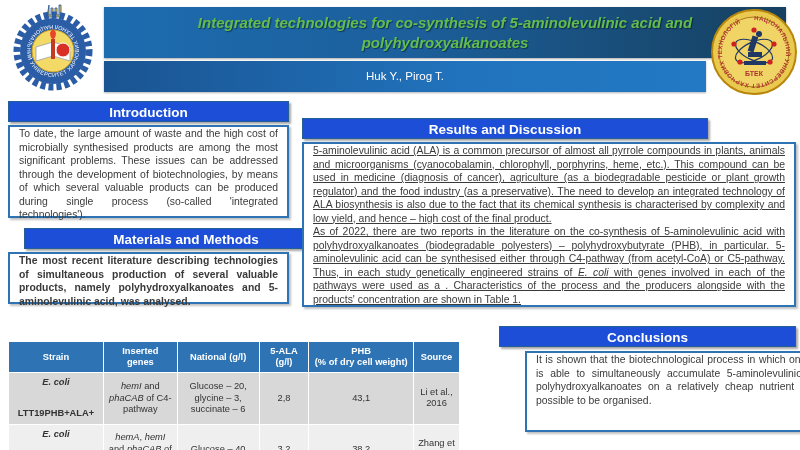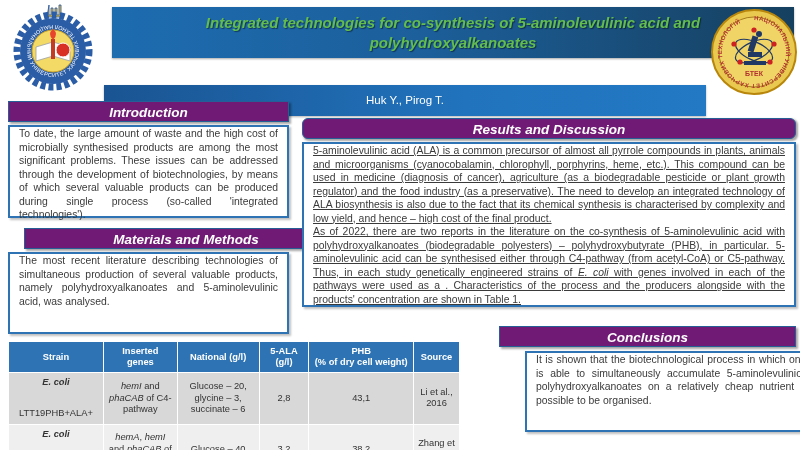--- a/index.html
+++ b/index.html
@@ -6,64 +6,64 @@
   body{
     width:800px;height:450px;position:relative;overflow:hidden;
     background:#ffffff;
     font-family:"Liberation Sans", sans-serif;
     -webkit-font-smoothing:antialiased;
   }
   .abs{position:absolute;box-sizing:border-box;}
 
   
   .title-band{
-    left:112px;top:7px;width:682px;height:51px;
+    left:104px;top:7px;width:682px;height:51px;
     background:linear-gradient(90deg,#1d6cb0 0%,#1c5f9b 45%,#16405f 100%);
     display:flex;align-items:center;justify-content:center;
     box-shadow:0 1px 2px rgba(0,0,0,.35);
   }
   .title-band .title{
     color:#63bd4c;font-weight:bold;font-style:italic;
     font-size:15px;line-height:1.3;text-align:center;padding:0 28px;
     text-shadow:1px 1px 1px rgba(0,0,0,.45);
   }
   .authors-band{
     left:104px;top:61px;width:602px;height:31px;
     background:linear-gradient(90deg,#1a5492 0%,#2173bd 60%,#2379c4 100%);
     display:flex;flex-direction:column;align-items:center;justify-content:center;
-    color:#ffffff;box-shadow:0 1px 2px rgba(0,0,0,.3);margin-top:24px;
+    color:#ffffff;box-shadow:0 1px 2px rgba(0,0,0,.3);
   }
   .authors-band .authors{font-size:11.5px;line-height:1.25;}
   .authors-band .affiliation{font-size:11.5px;font-style:italic;line-height:1.25;}
 
   .logo-left{left:8px;top:3px;width:90px;height:88px;}
   .logo-right{left:710px;top:6px;width:88px;height:92px;}
   .logo-left svg,.logo-right svg{width:100%;height:100%;display:block;}
 
   
   .sec-head{
-    background:#701a75;color:#ffffff;font-weight:bold;text-align:center;
+    background:#1d4ed8;color:#ffffff;font-weight:bold;text-align:center;
     font-size:13.5px;height:21px;line-height:21px;
-    border:1px solid #265f96;box-shadow:1.5px 1.5px 2px rgba(0,0,0,.35);font-style:italic;
+    border:1px solid #265f96;box-shadow:1.5px 1.5px 2px rgba(0,0,0,.35);
   }
   .sec-box{
     background:#ffffff;border:2px solid #2e74b5;
     font-size:10.4px;line-height:1.3;color:#3a3a3a;text-align:justify;
     padding:0 9px;box-shadow:1.5px 1.5px 2px rgba(0,0,0,.25);
   }
   .sec-box p{margin:0;text-decoration:underline;}
 
   
   .intro-head{left:8px;top:101px;width:281px;}
   .intro-box{left:8px;top:125px;width:281px;height:93px;}
   .methods-head{left:24px;top:228px;width:324px;}
-  .methods-box{left:8px;top:252px;width:281px;height:82px;}
-
-  
-  .results-head{left:302px;top:118px;width:494px;border-radius:6px;}
+  .methods-box{left:8px;top:252px;width:281px;height:52px;font-weight:bold;}
+
+  
+  .results-head{left:302px;top:118px;width:406px;}
   .results-box{left:302px;top:142px;width:494px;height:165px;}
 
   
   .concl-head{left:499px;top:326px;width:297px;}
   .concl-box{left:525px;top:351px;width:337px;height:81px;}
 
   
   .table-caption{
     left:8px;top:327px;width:452px;text-align:center;
     font-size:10.4px;color:#1a1a1a;margin-top:28px;
@@ -75,21 +75,21 @@
     font-size:9.3px;line-height:1.2;text-align:center;vertical-align:middle;
     padding:4px 2px;border:1.5px solid #ffffff;white-space:pre-line;
   }
   table.data td{
     font-size:9.3px;line-height:1.25;text-align:center;vertical-align:middle;
     color:#333333;padding:4px 3px;border:1.5px solid #ffffff;white-space:pre-line;
   }
   table.data tr.row-odd td{background:#d8d8d8;}
   table.data tr.row-even td{background:#efefef;}
   .strain-species{font-weight:bold;font-style:italic;}
-  .strain-name{font-weight:normal;margin-top:19px;}
+  .strain-name{font-weight:bold;margin-top:19px;}
 </style>
 </head>
 <body>
 
 <div class="abs logo-left">
   <svg viewBox="0 0 90 88" aria-hidden="true">
 
     <g fill="#f2c431" stroke="#1f4e9c" stroke-width="0.8">
       <path d="M41 2 v10 h2 v-7 h2 v7 h2 v-7 h2 v7 h2 V2 h2 v12 h-14 z"></path>
     </g>

